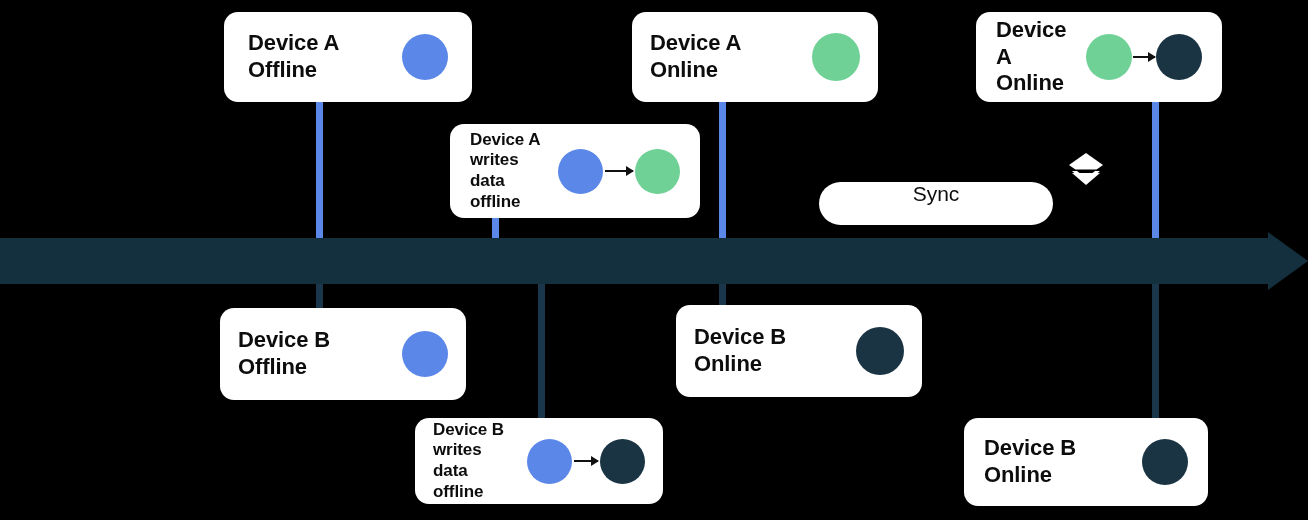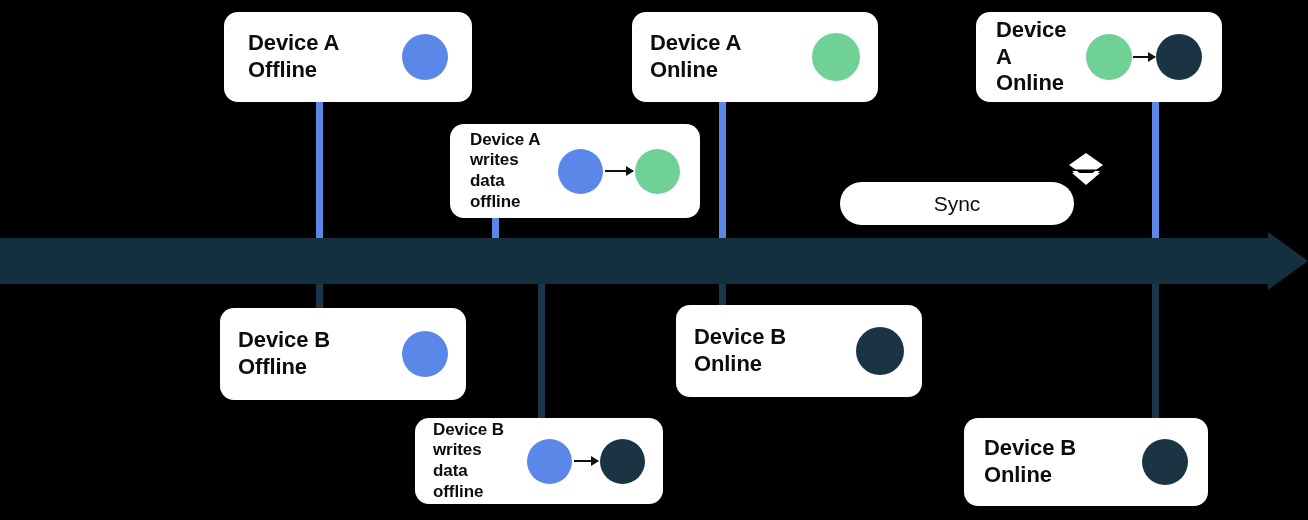--- a/index.html
+++ b/index.html
@@ -64,22 +64,22 @@
 
   #card-b-online-1{left:676px;top:305px;width:246px;height:92px;padding:0 18px;
         justify-content:space-between;}
   #card-b-online-1 .label{font-size:22px;}
 
   #card-b-online-2{left:964px;top:418px;width:244px;height:88px;padding:0 20px;
         justify-content:space-between;}
   #card-b-online-2 .label{font-size:22px;}
 
   
-  #sync-pill{position:absolute;left:840px;top:182px;width:234px;height:43px;
-        background:#fff;border-radius:24px;display:flex;align-items:center;
+  #sync-pill{position:absolute;left:819px;top:182px;width:234px;height:43px;
+        background:#fff;border-radius:24px;display:flex;align-items:flex-start;
         justify-content:center;}
   #sync-pill .sync-text{font-size:21px;color:#0d0d0d;font-weight:400;}
 
   #layers-icon{position:absolute;left:1066px;top:151px;width:40px;height:38px;}
 </style>
 </head>
 <body>
 
 <div id="stage">
 

